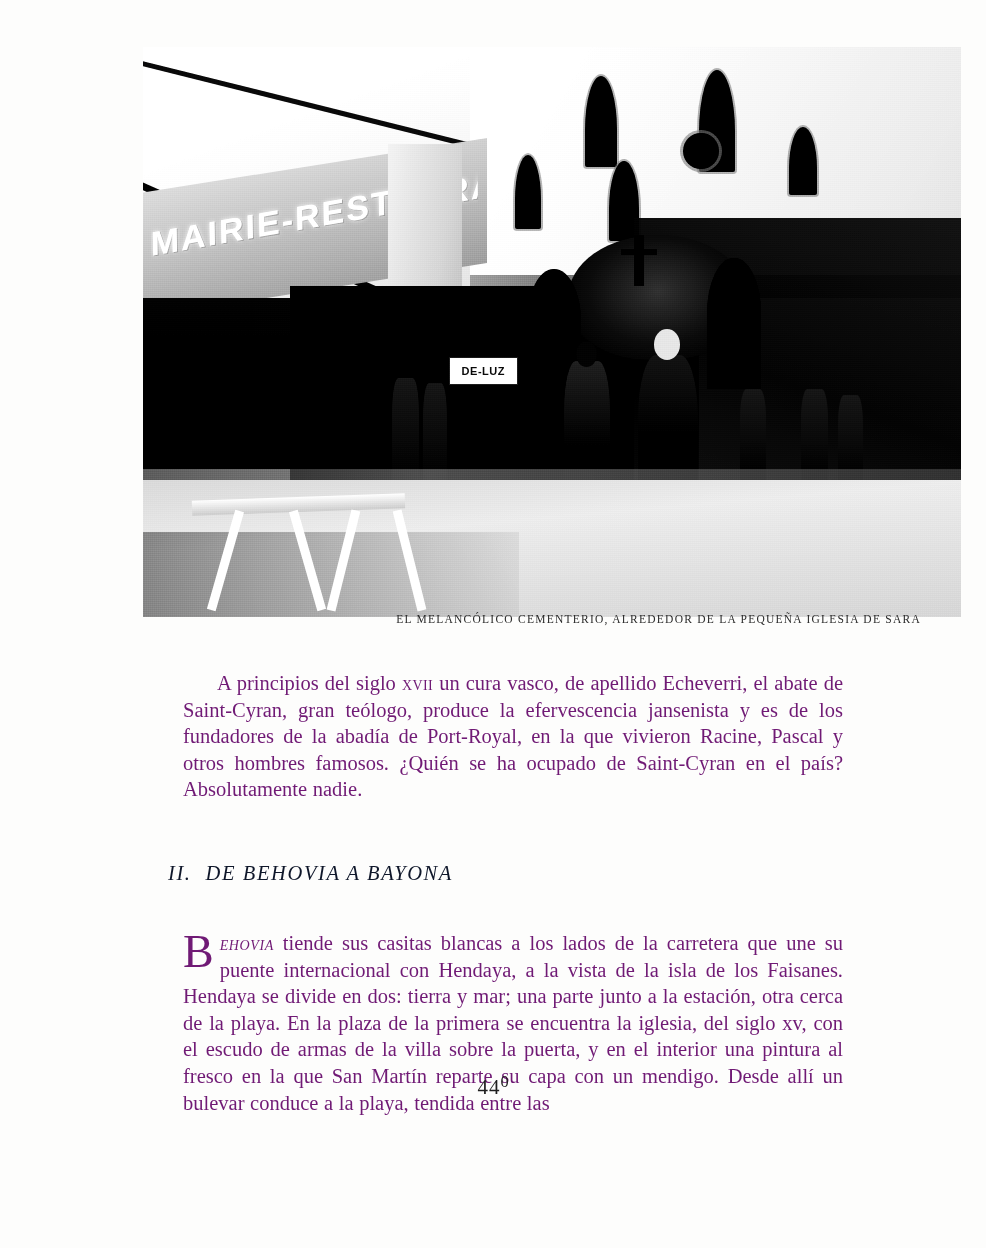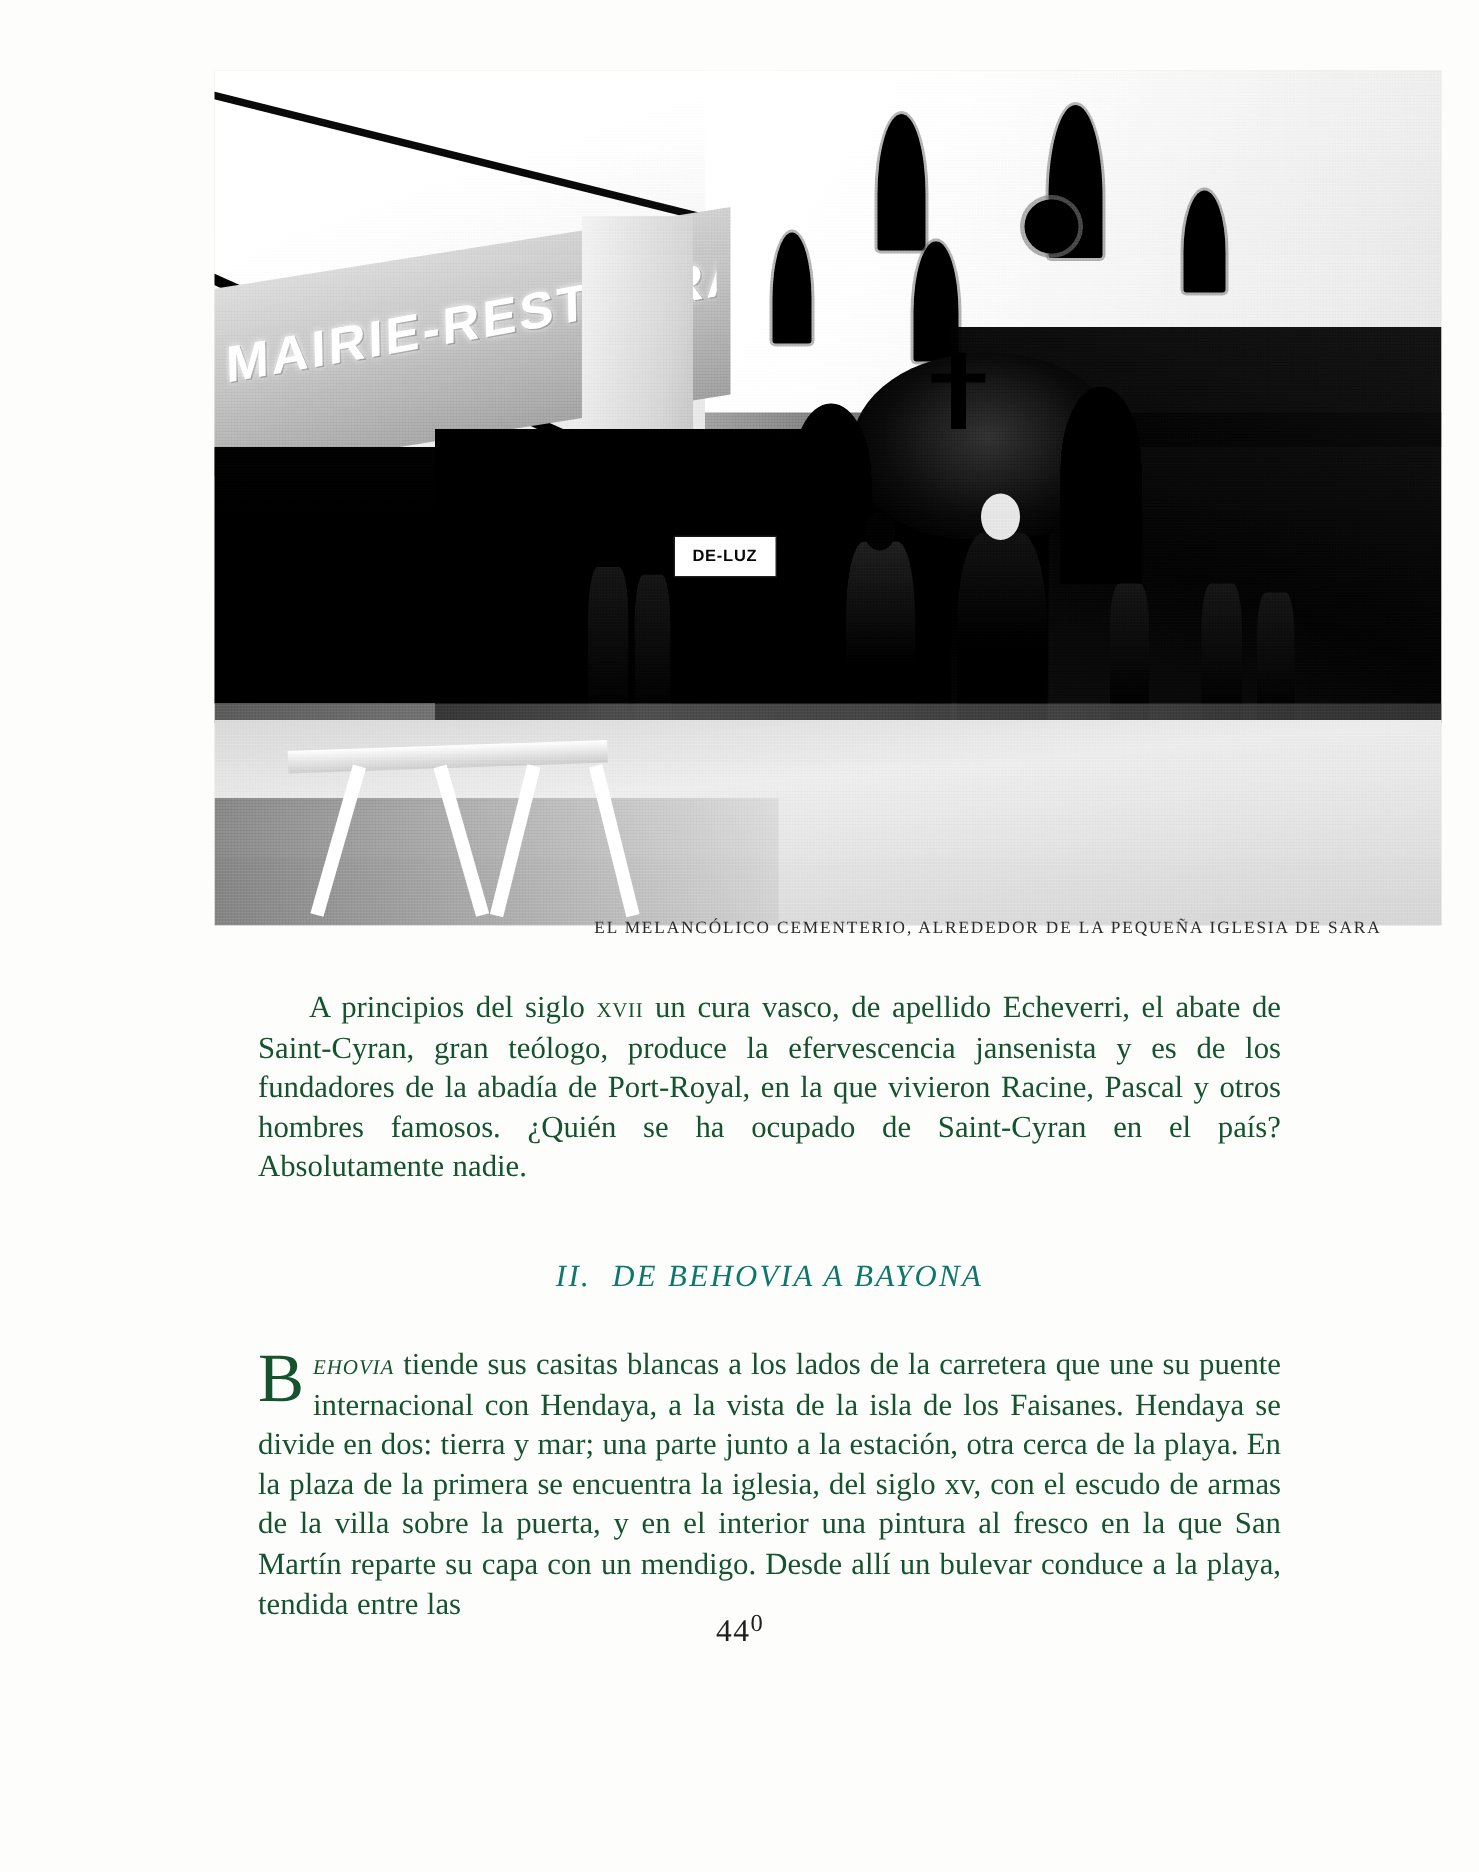--- a/index.html
+++ b/index.html
@@ -240,44 +240,44 @@
   }
 
   
   #text-column {
     position: absolute;
     left: 168px;
     top: 655px;
     width: 690px;
   }
   .body-par {
-    margin: 4px;
+    margin: 15px;
     font-size: 20.5px;
     line-height: 26.6px;
     text-align: justify;
     text-align-last: left;
     word-spacing: .5px;
-    color: #14532d;
+    color: #701a75;
   }
   #par-intro { text-indent: 34px; }
   .smallcaps-roman {
     font-variant: small-caps;
     letter-spacing: .4px;
   }
 
   #section-heading {
     margin: 0;
     padding-top: 44px;
     padding-bottom: 30px;
-    text-align: center;
+    text-align: left;
     font-size: 20.5px;
     font-style: italic;
     font-weight: normal;
     letter-spacing: 1.6px;
-    color: #0f766e;
+    color: #0f172a;
   }
   #heading-numeral { margin-right: 14px; }
 
   #par-behovia {
     position: relative;
   }
   #par-behovia::first-letter { color: inherit; }
   #dropcap {
     float: left;
     font-size: 46px;

